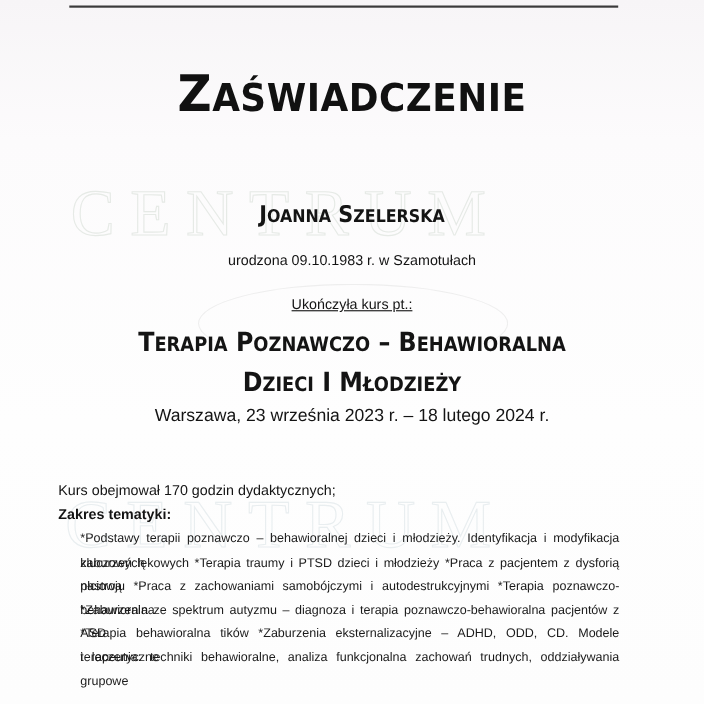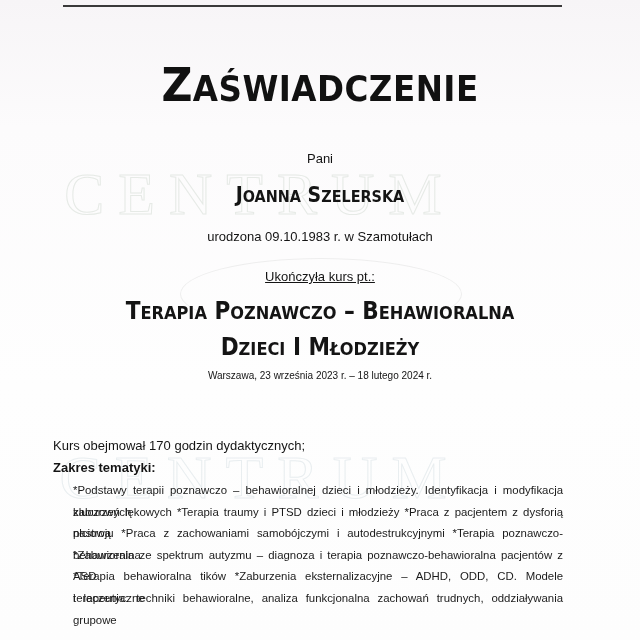--- a/index.html
+++ b/index.html
@@ -115,21 +115,21 @@
       font-family: "DejaVu Sans", sans-serif;
       font-weight: bold;
       font-size: 24px;
       transform: scaleX(0.9);
     }
     .course-line1 .sc, .course-line2 .sc {
       font-size: 18px;
     }
     .dates {
       top: 370px;
-      font-size: 10px;
+      font-size: 16px;
     }
     .director {
       top: 407px;
       font-size: 13px;
       font-weight: bold;
     }
     .left {
       position: absolute;
       left: 53px;
       white-space: nowrap;
@@ -167,21 +167,20 @@
 <div class="page">
 
   <div class="top-rule"></div>
 
   <div class="watermark upper">CENTRUM</div>
   <div class="watermark-ring"></div>
   <div class="watermark lower">CENTRUM</div>
 
   <div class="center title"><span>Z</span><span class="sc">AŚWIADCZENIE</span></div>
 
-  <div class="center salutation">Pani</div>
 
   <div class="center person-name"><span>J</span><span class="sc">OANNA</span> <span>S</span><span class="sc">ZELERSKA</span></div>
 
   <div class="center birth">urodzona 09.10.1983 r. w Szamotułach</div>
 
   <div class="center completed">Ukończyła kurs pt.:</div>
 
   <div class="center course-line1"><span>T</span><span class="sc">ERAPIA</span> <span>P</span><span class="sc">OZNAWCZO</span> <span>–</span> <span>B</span><span class="sc">EHAWIORALNA</span></div>
 
   <div class="center course-line2"><span>D</span><span class="sc">ZIECI</span> <span>I</span> <span>M</span><span class="sc">ŁODZIEŻY</span></div>

